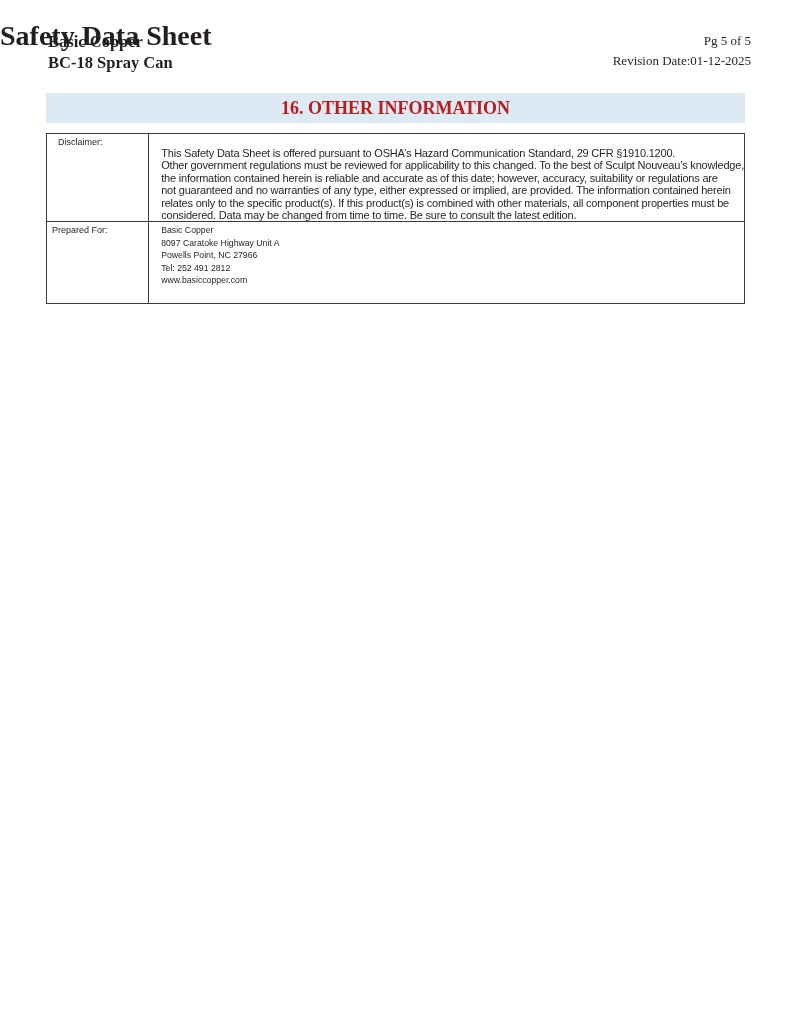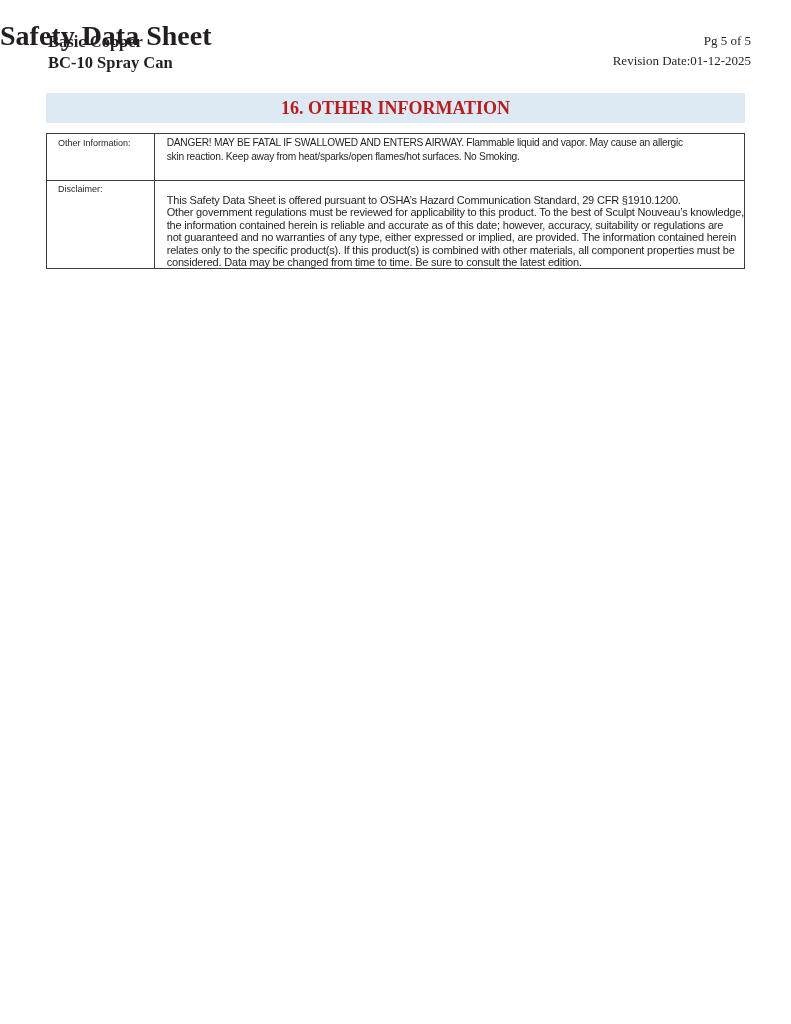--- a/index.html
+++ b/index.html
@@ -31,44 +31,47 @@
   .row-prep td { height: 82px; }
   .row-prep .lbl { padding: 3px 0 0 5px; }
   .row-prep .val { font-size: 8.7px; line-height: 12.4px; padding-top: 2px; }
   .line { display: block; white-space: nowrap; }
 </style>
 </head>
 <body>
 
 <div class="hdr-left">
   <div>Basic Copper</div>
-  <div>BC-10 Spray Can</div>
+  <div>BC-18 Spray Can</div>
 </div>
 <div class="hdr-title">Safety Data Sheet</div>
 <div class="hdr-right">
   <div>Pg 5 of 5</div>
   <div>Revision Date:01-12-2025</div>
 </div>
 
 <div class="section-band">16.  OTHER INFORMATION</div>
 
 <table class="info-table">
   <tbody>
-      <tr class="row-other">
-    <td class="lbl">Other Information:</td>
-    <td class="val">
-      <span class="line">DANGER! MAY BE FATAL IF SWALLOWED AND ENTERS AIRWAY.  Flammable liquid and vapor. May cause an allergic</span>
-      <span class="line">skin reaction. Keep away from heat/sparks/open flames/hot surfaces. No Smoking.</span>
-    </td>
-  </tr>
   <tr class="row-disc">
     <td class="lbl">Disclaimer:</td>
     <td class="val">
       <span class="line">This Safety Data Sheet is offered pursuant to OSHA’s Hazard Communication Standard, 29 CFR §1910.1200.</span>
-      <span class="line">Other government regulations must be reviewed for applicability to this product. To the best of Sculpt Nouveau’s knowledge,</span>
+      <span class="line">Other government regulations must be reviewed for applicability to this changed. To the best of Sculpt Nouveau’s knowledge,</span>
       <span class="line">the information contained herein is reliable and accurate as of this date; however, accuracy, suitability or regulations are</span>
       <span class="line">not guaranteed and no warranties of any type, either expressed or implied, are provided. The information contained herein</span>
       <span class="line">relates only to the specific product(s). If this product(s) is combined with other materials, all component properties must be</span>
       <span class="line">considered. Data may be changed from time to time. Be sure to consult the latest edition.</span>
     </td>
   </tr>
+  <tr class="row-prep">
+    <td class="lbl">Prepared For:</td>
+    <td class="val">
+      <span class="line">Basic Copper</span>
+      <span class="line">8097 Caratoke Highway Unit A</span>
+      <span class="line">Powells  Point, NC 27966</span>
+      <span class="line">Tel: 252 491 2812</span>
+      <span class="line">www.basiccopper.com</span>
+    </td>
+  </tr>
 </tbody>
   </table>
 
 </body></html>

